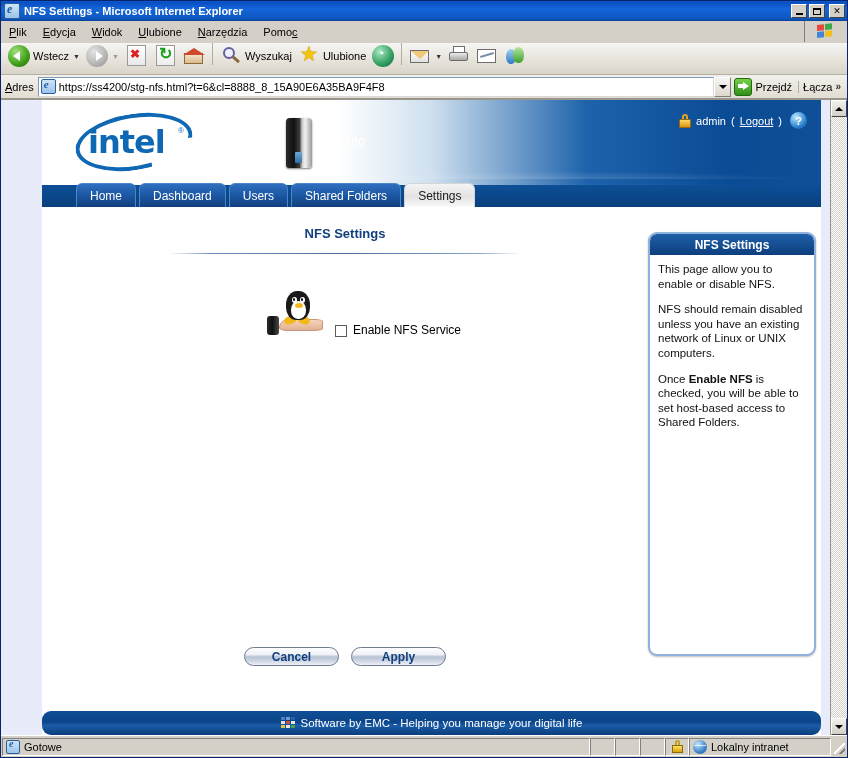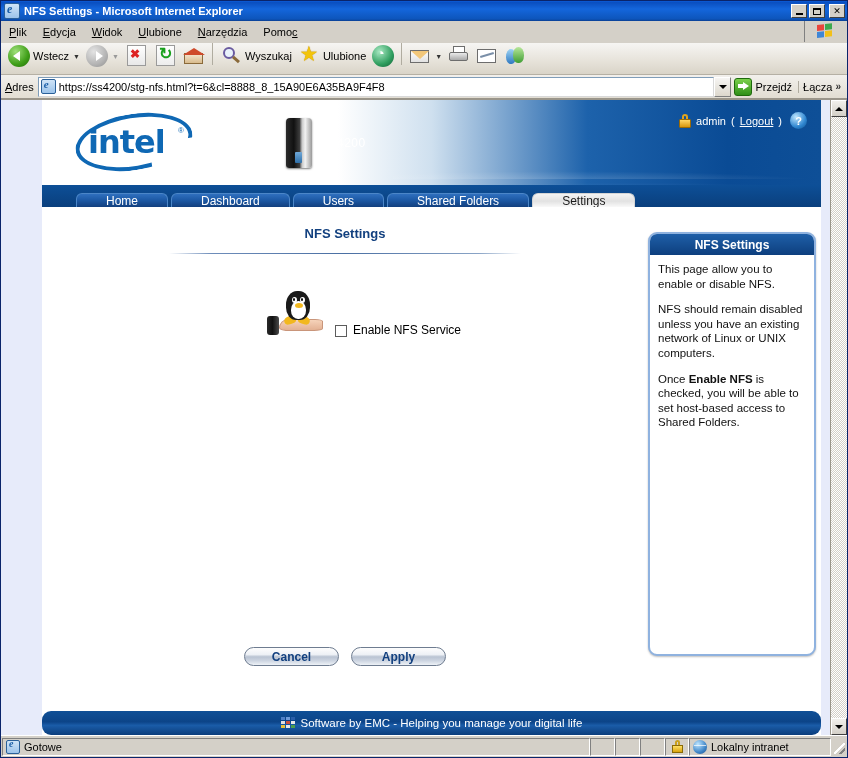--- a/index.html
+++ b/index.html
@@ -286,21 +286,21 @@
   }
 
   
   .tabbar {
     height: 22px; position: relative;
     background: linear-gradient(to bottom, #0d4f97, #0a3f7d);
     display: flex; align-items: flex-end; padding-left: 34px;
     box-sizing: border-box;
   }
   .tab {
-    height: 14px; padding: 0 29px;
+    height: 24px; padding: 0 13px;
     display: flex; align-items: center;
     color: #fff; font-size: 12px; white-space: nowrap;
     background: linear-gradient(to bottom, #2f6fbe 0%, #1d5aa6 45%, #123f7e 100%);
     border-radius: 6px 6px 0 0;
     margin-right: 3px;
     border: 1px solid #4b86c8;
     border-bottom: none;
     box-sizing: border-box;
   }
   .tab.active {

